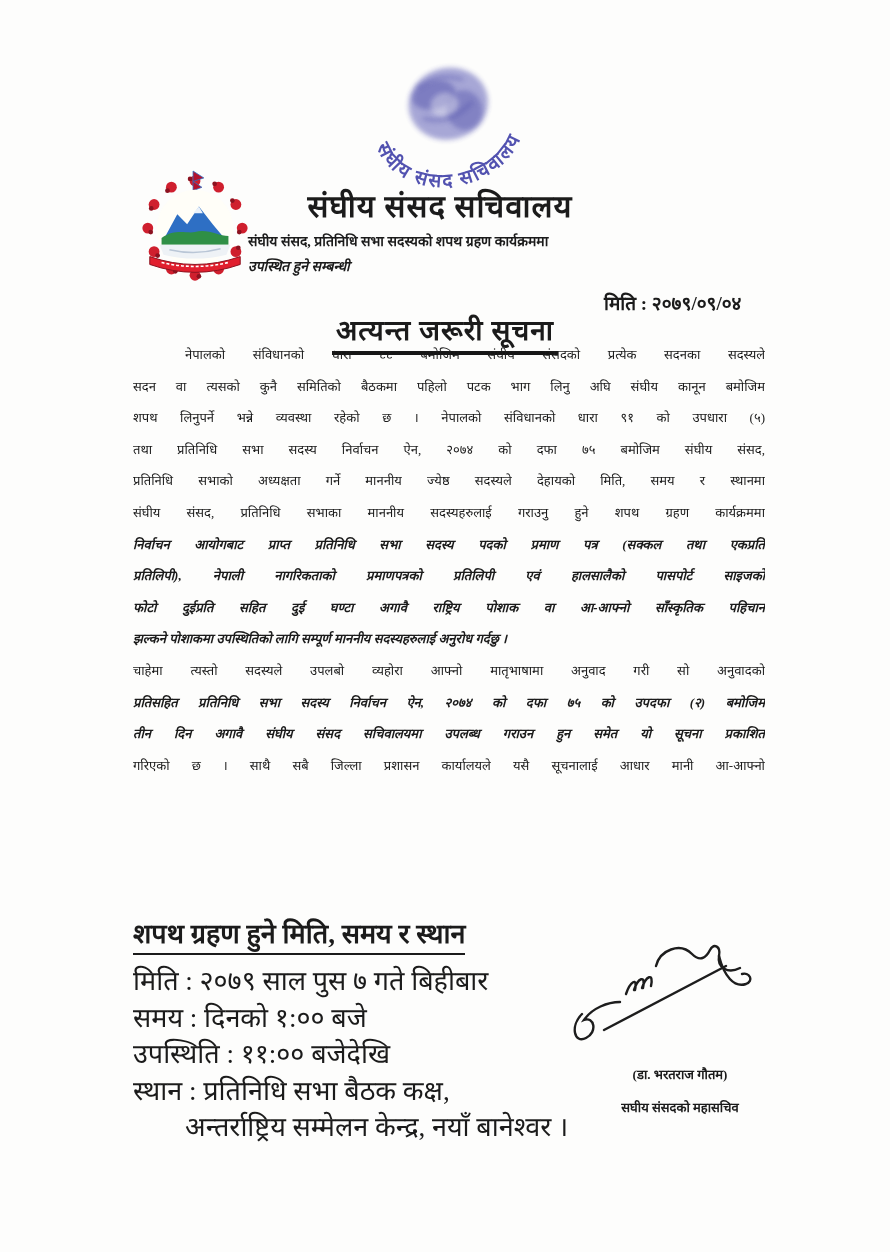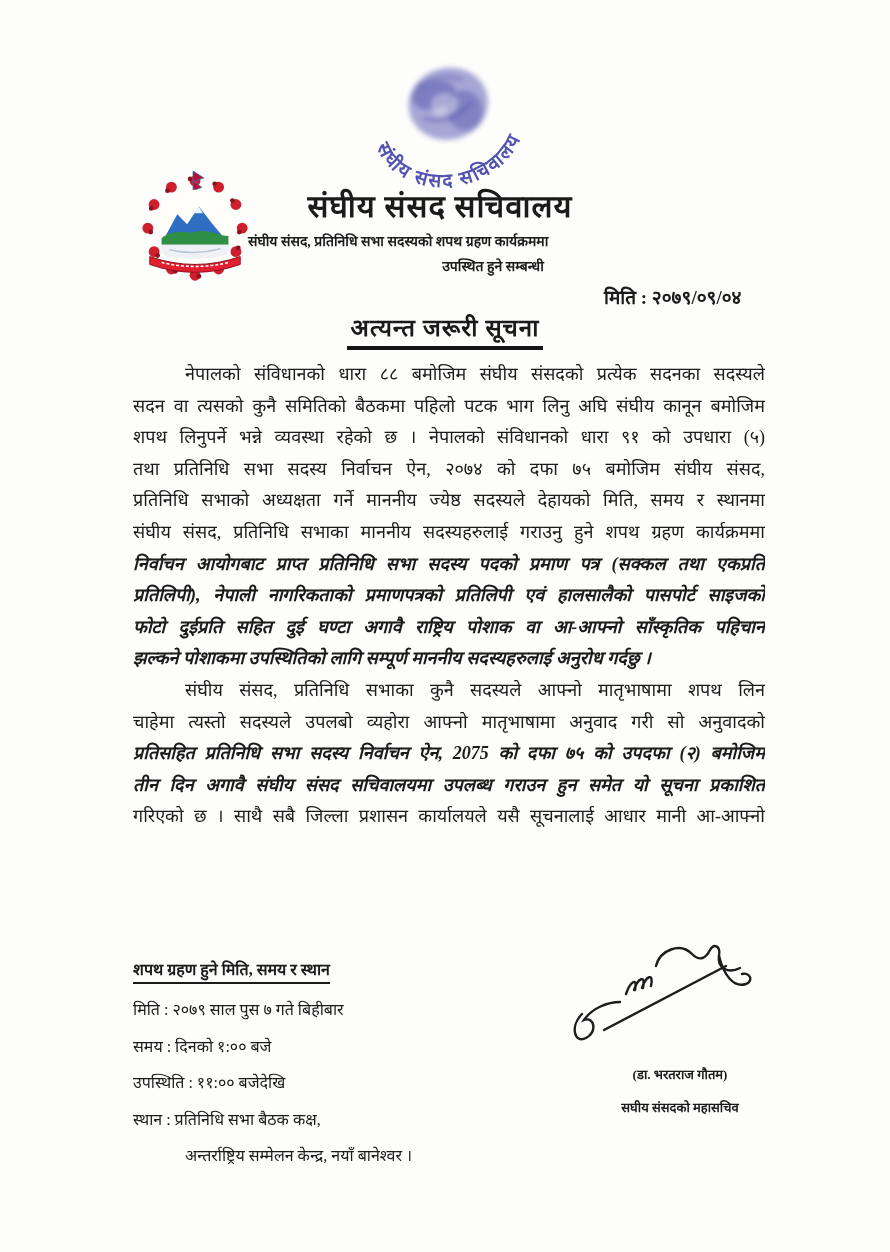--- a/index.html
+++ b/index.html
@@ -40,69 +40,68 @@
   .subject {
     position: absolute;
     left: 248px; top: 229px;
     width: 550px;
     text-align: center;
     font-weight: 700;
     font-size: 14px;
     line-height: 25px;
   }
   .subject .sub-line1 { text-align: left; }
-  .subject .sub-line2 { text-align: center; padding-right: 60px; }
+  .subject .sub-line2 { text-align: left; padding-right: 60px; font-style: italic; }
   .doc-date {
     position: absolute;
-    left: 604px; top: 284px;
+    left: 604px; top: 290px;
     width: 200px;
     font-size: 19px;
     font-weight: 600;
   }
   .notice-heading-wrap {
     position: absolute;
     left: 0; top: 310px;
     width: 890px;
     text-align: center;
   }
   .notice-heading {
     display: inline-block;
-    font-size: 24px;
+    font-size: 28px;
     font-weight: 800;
     letter-spacing: 1px;
     border-bottom: 4px solid #161616;
     padding: 0 4px 3px 4px;
   }
 
   
   .body-text {
     position: absolute;
-    left: 133px; top: 359px;
+    left: 133px; top: 339px;
     width: 632px;
-    font-size: 18px;
+    font-size: 13px;
   }
   .body-text .line {
     height: 31.6px;
     line-height: 31.6px;
     text-align: justify;
     text-align-last: justify;
     white-space: nowrap;
     overflow: hidden;
   }
   .body-text .line.indent { text-indent: 52px; }
   .body-text .line.last { text-align-last: left; }
   .body-text .line.dark { font-weight: 700; font-style: italic; }
 
   
   .schedule {
     position: absolute;
     left: 133px; top: 914px;
     width: 470px;
-    font-size: 16px;
-    margin-top: 44px;
+    font-size: 27px;
   }
   .schedule-heading {
     display: inline-block;
     font-weight: 700;
     border-bottom: 2.5px solid #1b1b1b;
     padding-bottom: 2px;
     margin-bottom: 8px;
   }
   .schedule .item { line-height: 36.5px; }
   .schedule .item.venue2 { padding-left: 52px; }
@@ -215,23 +214,22 @@
     <div class="line">सदन वा त्यसको कुनै समितिको बैठकमा पहिलो पटक भाग लिनु अघि संघीय कानून बमोजिम</div>
     <div class="line">शपथ लिनुपर्ने भन्ने व्यवस्था रहेको छ । नेपालको संविधानको धारा ९१ को उपधारा (५)</div>
     <div class="line">तथा प्रतिनिधि सभा सदस्य निर्वाचन ऐन, २०७४ को दफा ७५ बमोजिम संघीय संसद,</div>
     <div class="line">प्रतिनिधि सभाको अध्यक्षता गर्ने माननीय ज्येष्ठ सदस्यले देहायको मिति, समय र स्थानमा</div>
     <div class="line">संघीय संसद, प्रतिनिधि सभाका माननीय सदस्यहरुलाई गराउनु हुने शपथ ग्रहण कार्यक्रममा</div>
     <div class="line dark">निर्वाचन आयोगबाट प्राप्त प्रतिनिधि सभा सदस्य पदको प्रमाण पत्र (सक्कल तथा एकप्रति</div>
     <div class="line dark">प्रतिलिपी), नेपाली नागरिकताको प्रमाणपत्रको प्रतिलिपी एवं हालसालैको पासपोर्ट साइजको</div>
     <div class="line dark">फोटो दुईप्रति सहित दुई घण्टा अगावै राष्ट्रिय पोशाक वा आ-आफ्नो साँस्कृतिक पहिचान</div>
     <div class="line dark last">झल्कने पोशाकमा उपस्थितिको लागि सम्पूर्ण माननीय सदस्यहरुलाई अनुरोध गर्दछु ।</div>
 
-    <div class="line indent">संघीय संसद, प्रतिनिधि सभाका कुनै सदस्यले आफ्नो मातृभाषामा शपथ लिन</div>
     <div class="line">चाहेमा त्यस्तो सदस्यले उपलबो व्यहोरा आफ्नो मातृभाषामा अनुवाद गरी सो अनुवादको</div>
-    <div class="line dark">प्रतिसहित प्रतिनिधि सभा सदस्य निर्वाचन ऐन, 2075 को दफा ७५ को उपदफा (२) बमोजिम</div>
+    <div class="line dark">प्रतिसहित प्रतिनिधि सभा सदस्य निर्वाचन ऐन, २०७४ को दफा ७५ को उपदफा (२) बमोजिम</div>
     <div class="line dark">तीन दिन अगावै संघीय संसद सचिवालयमा उपलब्ध गराउन हुन समेत यो सूचना प्रकाशित</div>
     <div class="line">गरिएको छ । साथै सबै जिल्ला प्रशासन कार्यालयले यसै सूचनालाई आधार मानी आ-आफ्नो</div>
   </div>
 
   <div class="schedule">
     <div>
       <span class="schedule-heading">शपथ ग्रहण हुने मिति, समय र स्थान</span>
     </div>
     <div class="item">मिति : २०७९ साल पुस ७ गते बिहीबार</div>
     <div class="item">समय : दिनको १:०० बजे</div>

